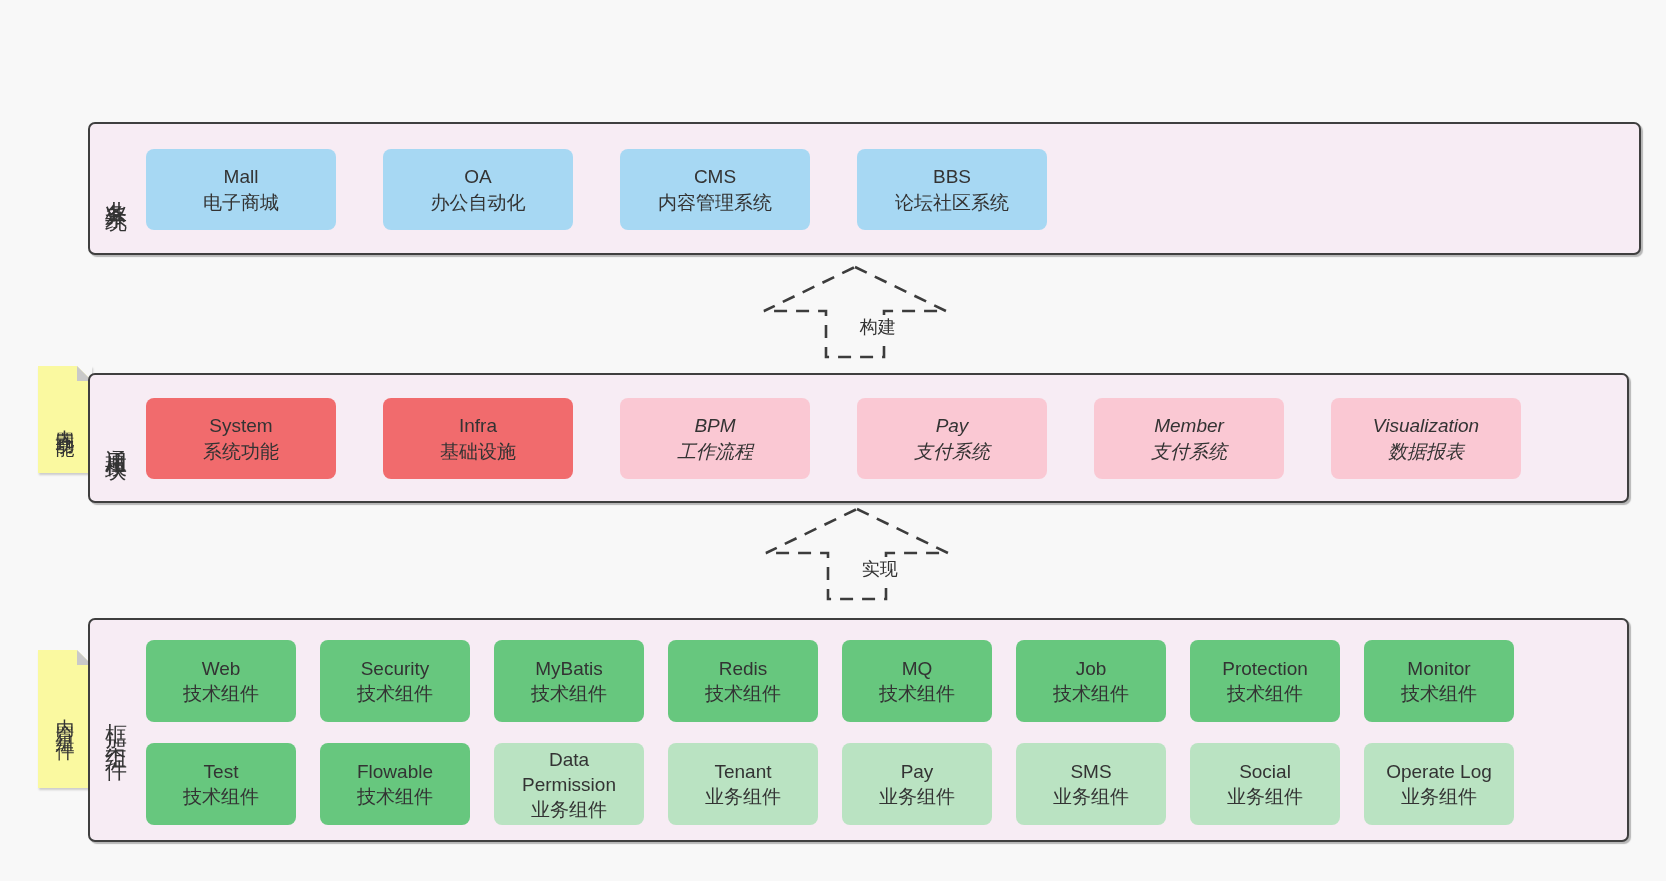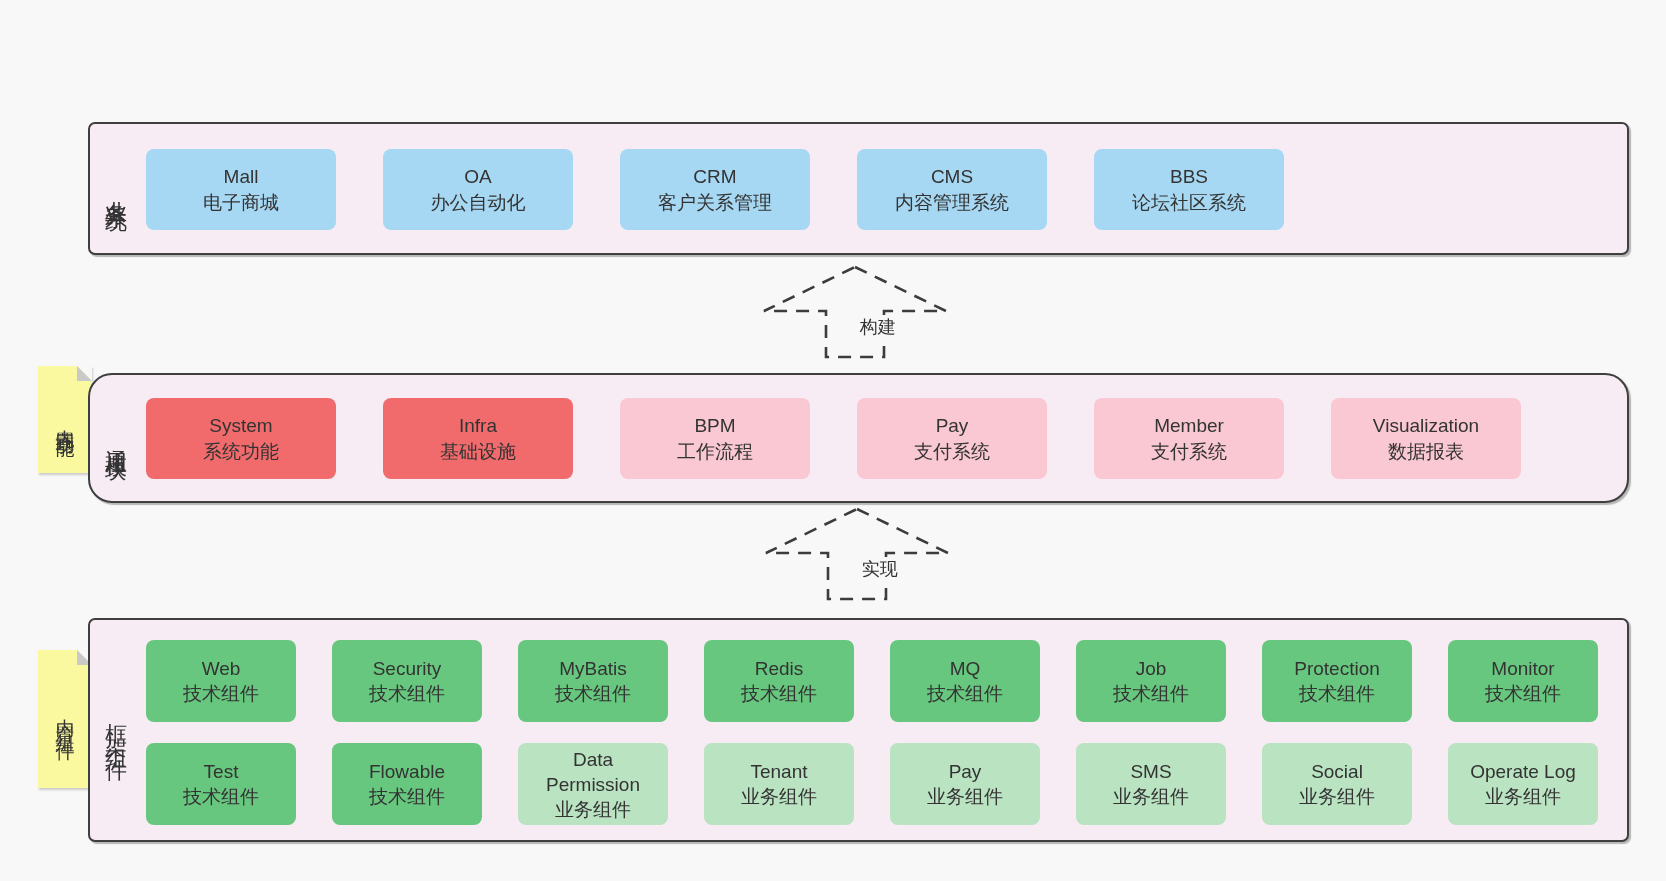--- a/index.html
+++ b/index.html
@@ -19,43 +19,43 @@
   .layer{
     position:absolute;
     left:88px;
     width:1537px;
     background:#f7ecf4;
     border:2px solid #3f3f3f;
     border-radius:7px;
     box-shadow:2px 2px 1px rgba(130,130,130,.55);
     z-index:2;
   }
-  .layer-business{ top:122px; height:129px; }
-  .layer-modules { top:373px; height:126px;border-radius:24px; }
+  .layer-business{ top:122px; height:129px;padding-left:12px; }
+  .layer-modules { top:373px; height:126px; }
   .layer-components{ top:618px; height:220px; }
 
   .layer-label{
     position:absolute;
     left:11px;
     top:50%;
     transform:translateY(-50%);
     writing-mode:vertical-rl;
     text-orientation:upright;
     font-size:22px;
     color:#333;
     white-space:nowrap;
   }
   .layer-business  .layer-label{ letter-spacing:3px; }
   .layer-modules   .layer-label{ letter-spacing:3px; }
   .layer-components .layer-label{ letter-spacing:12px; }
 
   
   .row{ position:absolute; left:56px; display:flex; }
   .row-6{ gap:47px; }
-  .row-8{ gap:36px; }
+  .row-8{ gap:24px; }
   .layer-business .row{ top:25px; }
   .layer-modules  .row{ top:23px; }
   .row-comp-1{ top:20px; }
   .row-comp-2{ top:123px; }
 
   .bx{
     box-sizing:border-box;
     display:flex;
     flex-direction:column;
     align-items:center;
@@ -64,21 +64,21 @@
     border-radius:8px;
     font-size:19px;
     line-height:26px;
     color:#333;
   }
   .bx-wide{ width:190px; height:81px; padding:0 8px; }
   .bx-narrow{ width:150px; height:82px; padding:0 14px; line-height:25px; }
 
   .c-blue { background:#a7d8f3; }
   .c-red  { background:#f16b6d; }
-  .c-pink { background:#fac8d3; }
+  .c-pink { background:#fac8d3;font-style:italic; }
   .c-green{ background:#67c77e; }
   .c-lightgreen{ background:#bae3c2; }
 
   
   .sticky{
     position:absolute;
     left:38px;
     width:54px;
     background:#faf9a0;
     box-shadow:1px 2px 2px rgba(0,0,0,.18);
@@ -151,24 +151,20 @@
     <div class="row row-6">
       <div class="bx bx-wide c-blue">
         <span>Mall</span>
         <span>电子商城</span>
       </div>
       <div class="bx bx-wide c-blue">
         <span>OA</span>
         <span>办公自动化</span>
       </div>
       <div class="bx bx-wide c-blue">
-        <span>CRM</span>
-        <span>客户关系管理</span>
-      </div>
-      <div class="bx bx-wide c-blue">
         <span>CMS</span>
         <span>内容管理系统</span>
       </div>
       <div class="bx bx-wide c-blue">
         <span>BBS</span>
         <span>论坛社区系统</span>
       </div>
     </div>
   </div>
 

